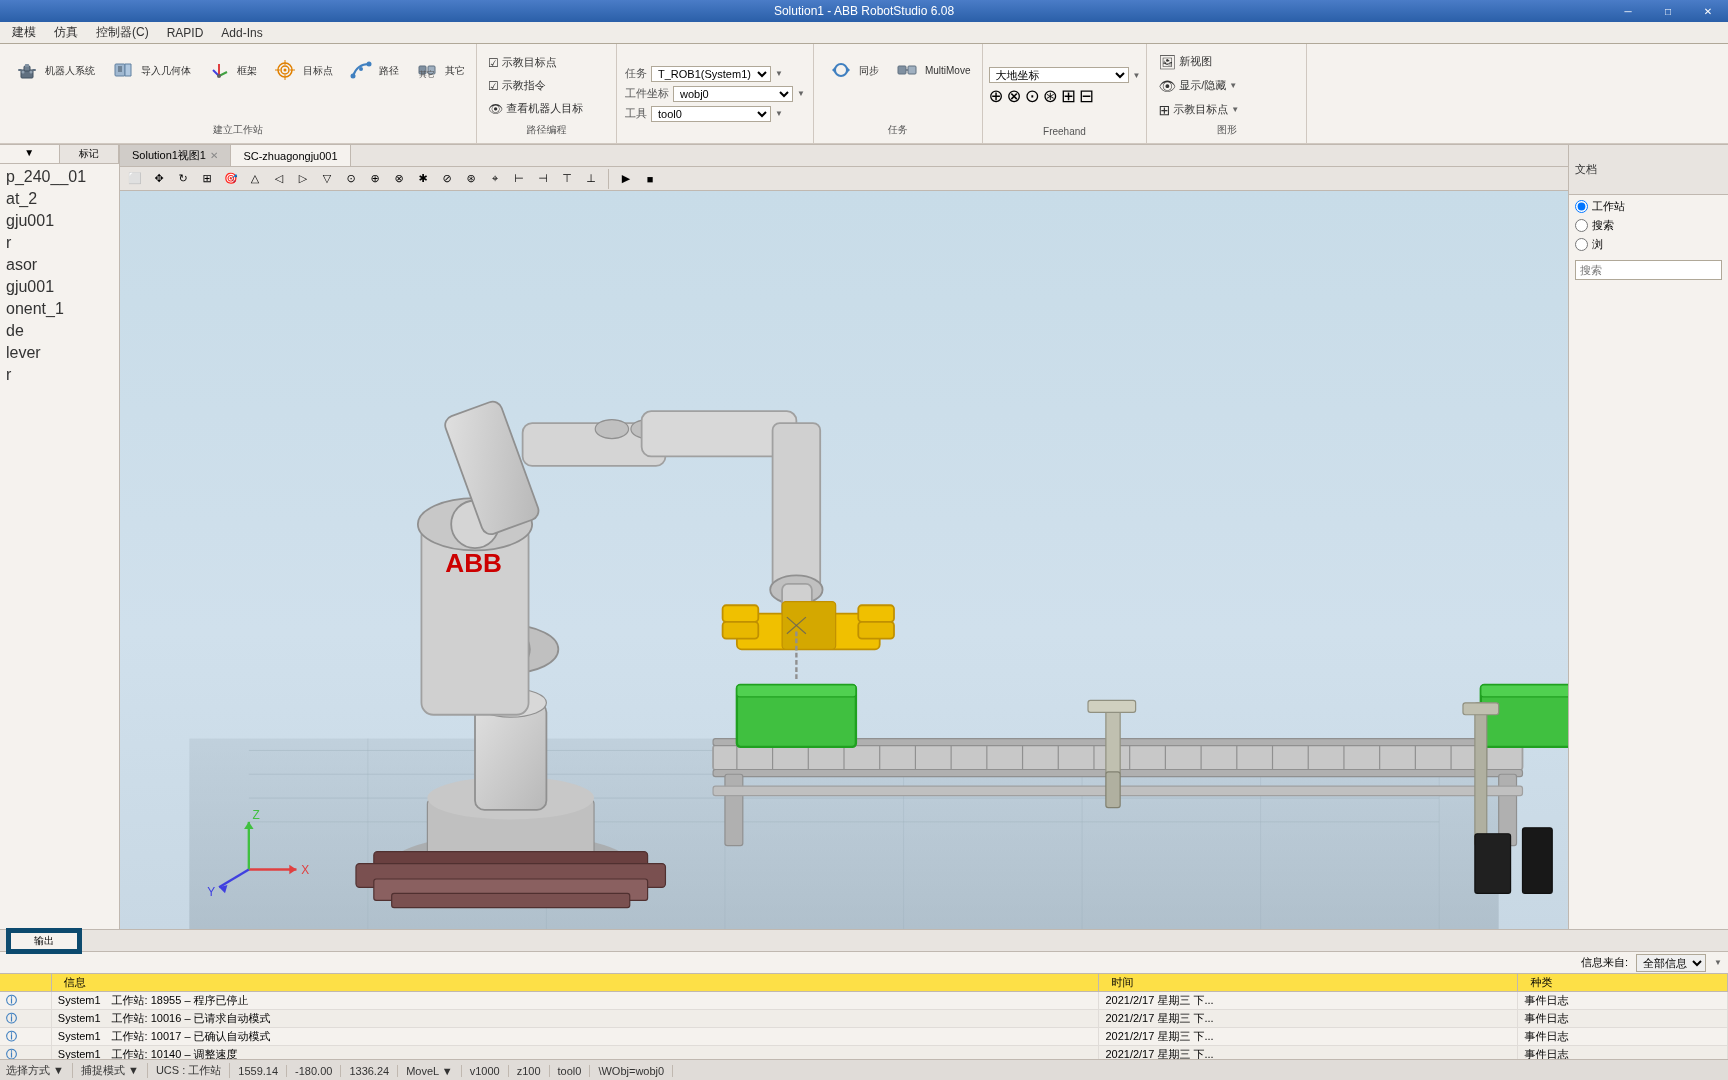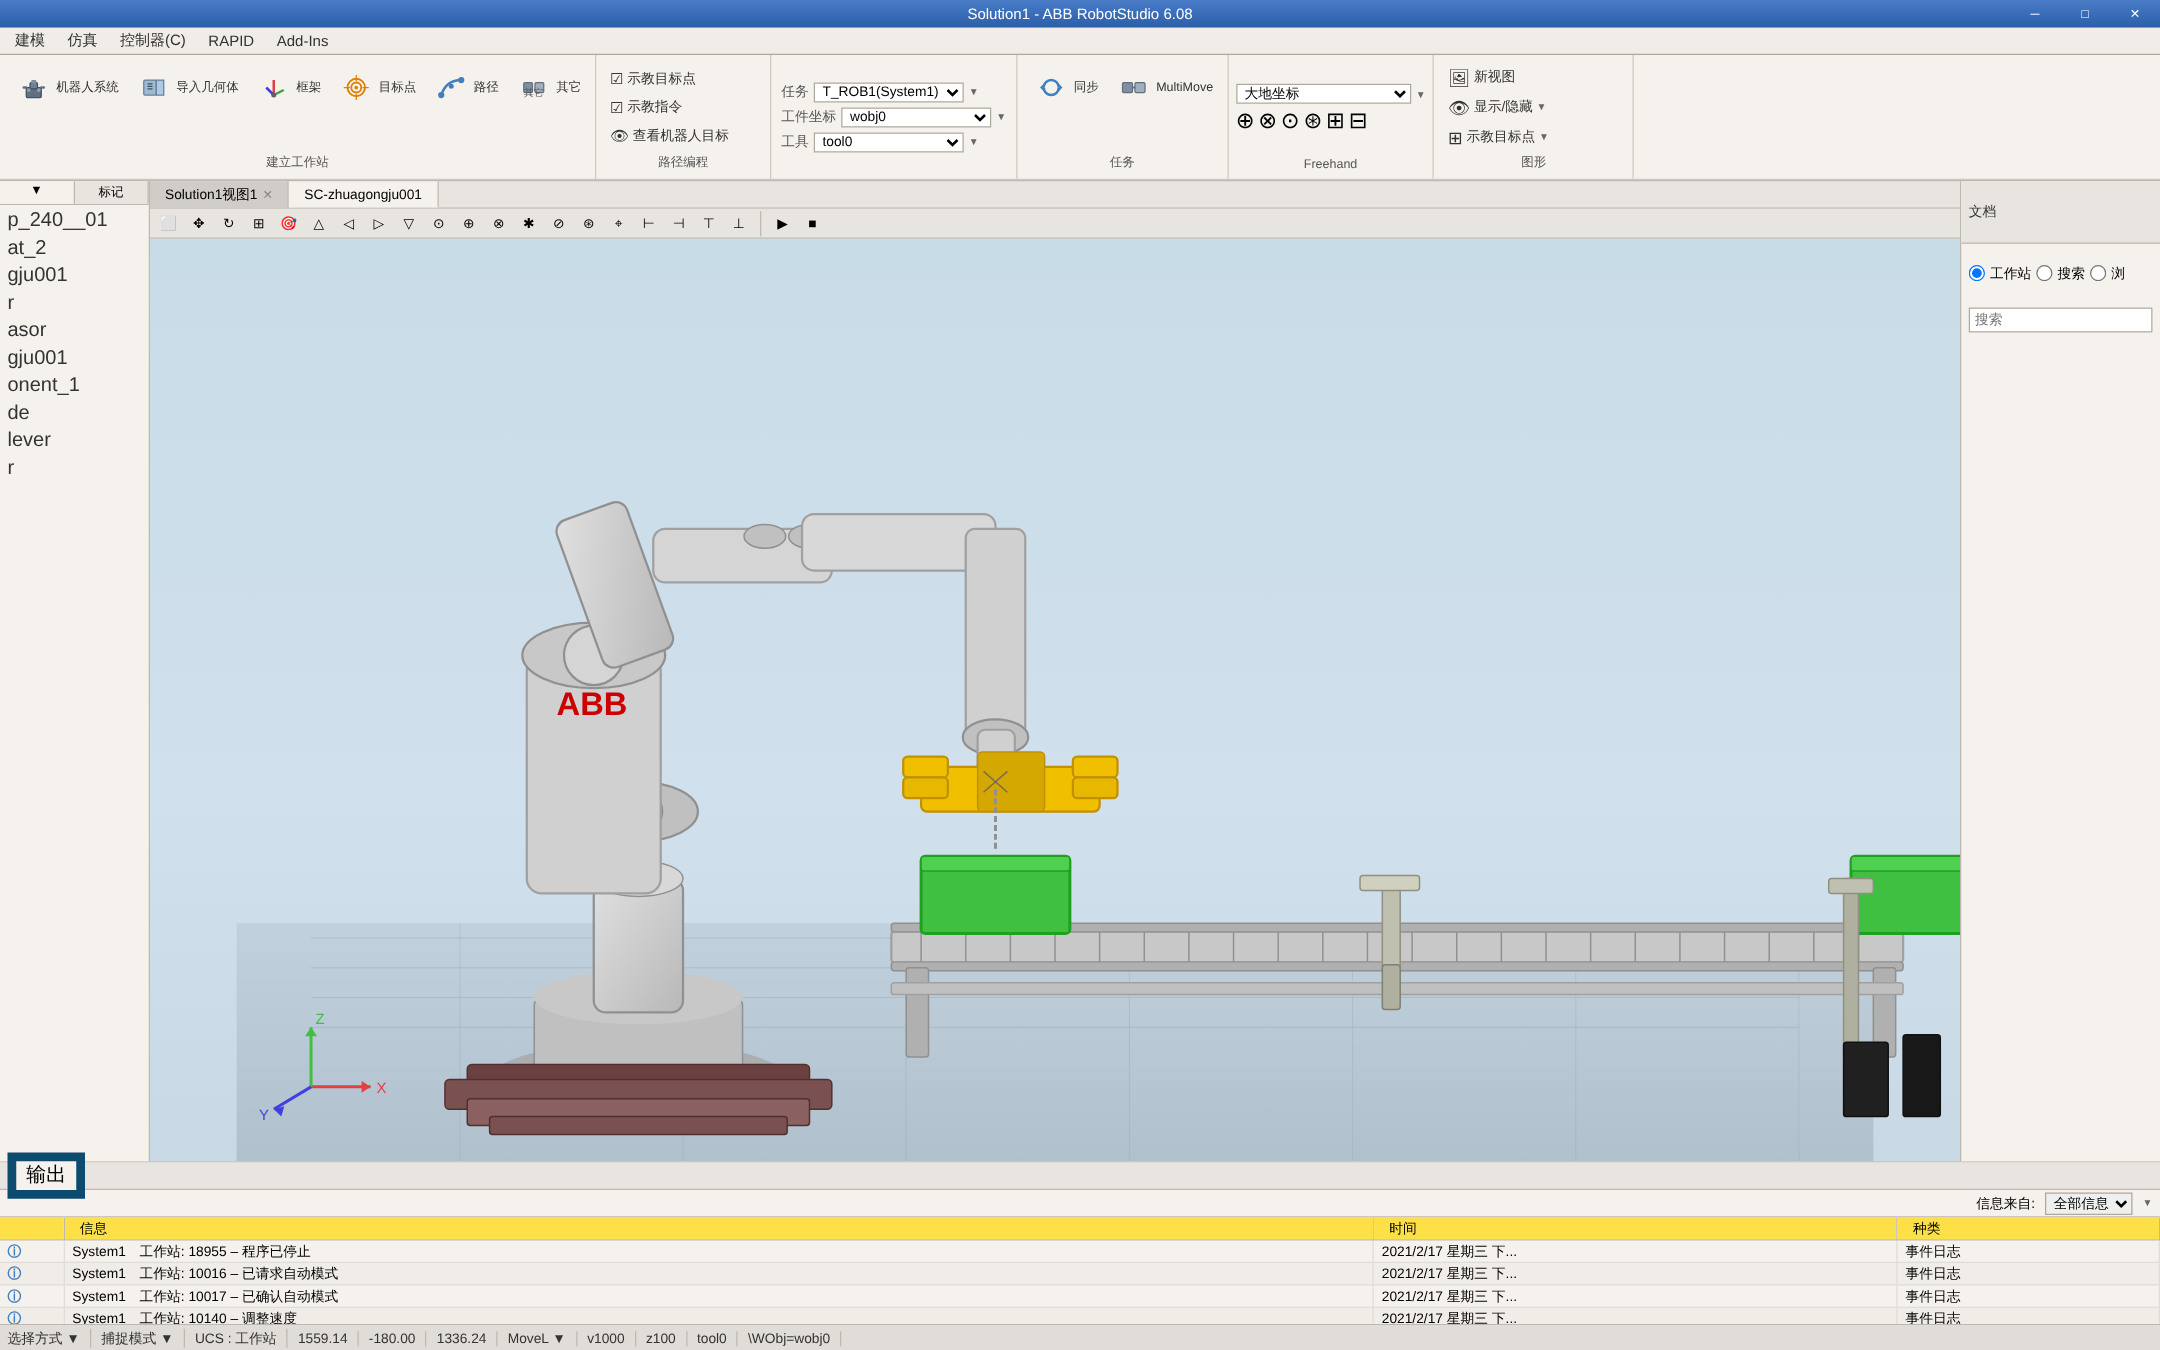--- a/index.html
+++ b/index.html
@@ -83,31 +83,31 @@
       position: absolute; top: 46px; left: 0; right: 0; bottom: 0;
       background: linear-gradient(180deg, #c8dce8 0%, #d0e0ec 60%, #c8d8e4 100%);
       overflow: hidden;
     }
 
     
     #right-panel {
       width: 160px; background: #f5f2ee; border-left: 1px solid #c0b8b0; display: flex; flex-direction: column;
     }
     .right-panel-header { padding: 17px 6px; font-size: 11px; color: #333; border-bottom: 1px solid #c0b8b0; background: #e8e4e0; }
-    .right-panel-options { padding: 16px 6px; display: flex; flex-direction: row; gap: 4px; }
+    .right-panel-options { padding: 4px 6px; display: flex; flex-direction: column; gap: 4px; }
     .right-option { display: flex; align-items: center; gap: 4px; font-size: 11px; }
     #right-search { padding: 4px 6px; }
     #right-search input { width: 100%; height: 20px; font-size: 11px; border: 1px solid #b0a898; padding: 0 4px; }
 
     
     #output-panel {
       width: 100%; height: 130px; background: #f5f2ee; border-top: 1px solid #c0b8b0; display: flex; flex-direction: column;
     }
     #output-header { display: flex; align-items: center; padding: 2px 6px; background: #e8e4e0; border-bottom: 1px solid #c0b8b0; height: 22px; gap: 4px; }
-    .output-tab-btn { padding: 1px 8px; font-size: 16px; background: #d4d0c8; border: 7px solid #0c4a6e; cursor: pointer; }
+    .output-tab-btn { padding: 1px 23px; font-size: 10px; background: #d4d0c8; border: 5px solid #0c4a6e; cursor: pointer; }
     .output-tab-btn.active { background: #f5f2ee; }
     #output-filters { display: flex; align-items: center; gap: 8px; padding: 2px 6px; border-bottom: 1px solid #c0b8b0; height: 22px; justify-content: flex-end; }
     .filter-label { font-size: 11px; }
     .filter-select { height: 18px; font-size: 11px; border: 1px solid #b0a898; padding: 0 2px; }
     #output-table { flex: 1; overflow-y: auto; }
     #output-table table { width: 100%; border-collapse: collapse; font-size: 11px; }
     #output-table th { background: #fde047; padding: 1px 12px; text-align: left; border-bottom: 1px solid #c0b8b0; border-right: 1px solid #c0b8b0; font-weight: normal; position: sticky; top: 0; }
     #output-table td { padding: 1px 6px; border-bottom: 1px solid #e0dcd8; border-right: 1px solid #e0dcd8; white-space: nowrap; }
     #output-table tr:nth-child(even) td { background: #f0ede8; }
     .info-icon { color: #4080c0; font-weight: bold; }

